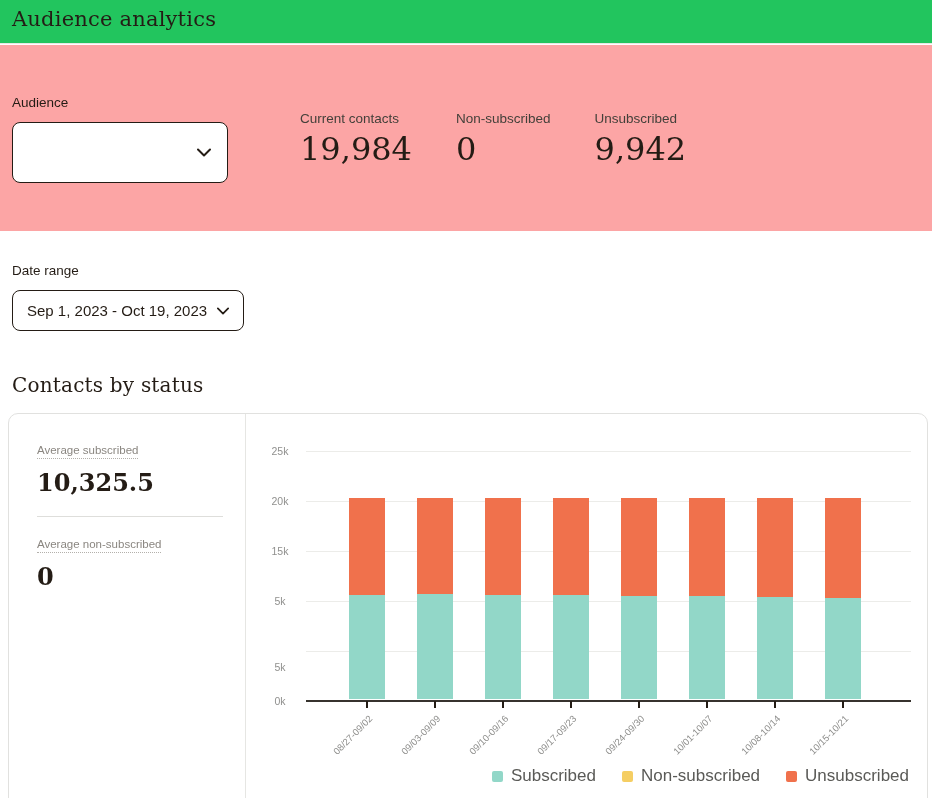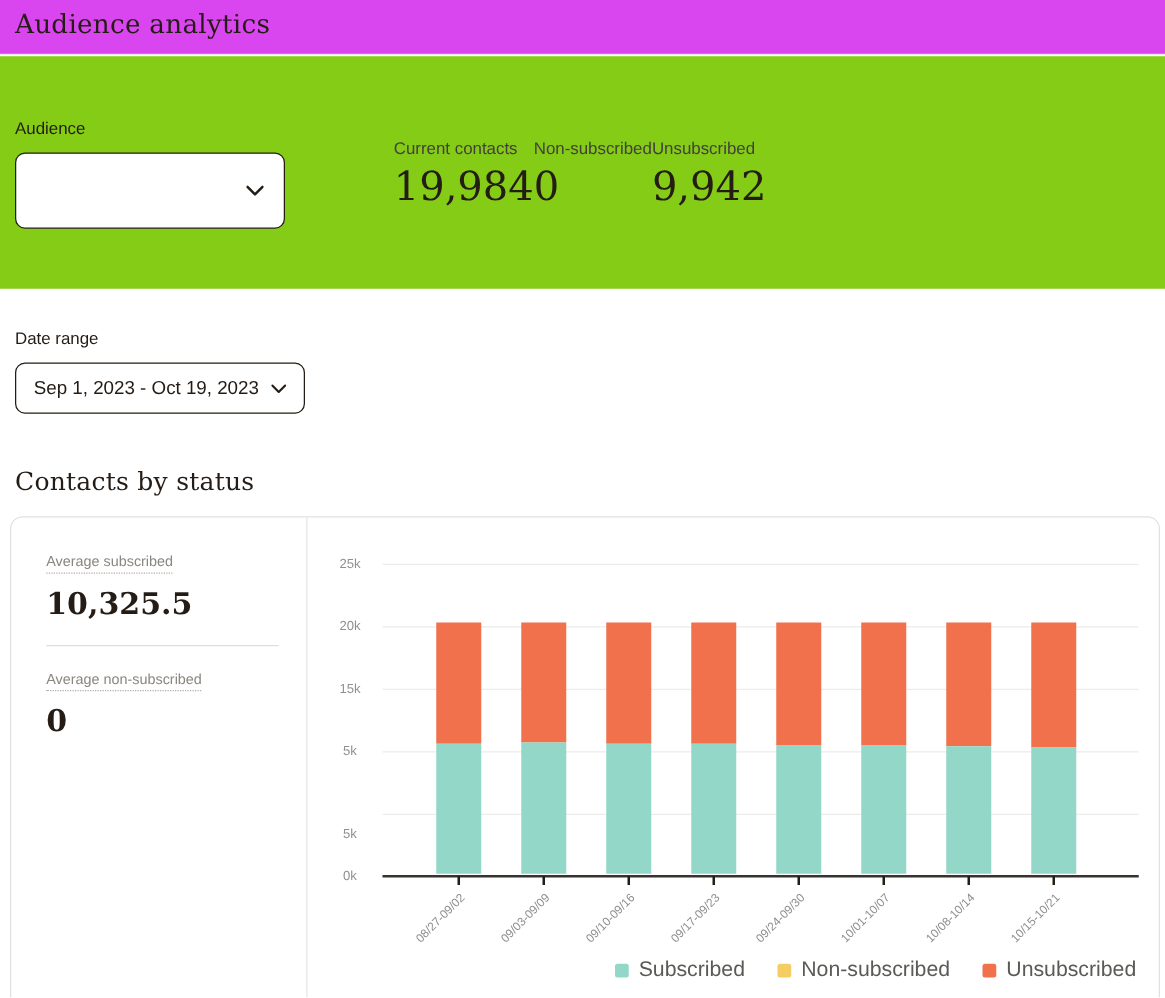--- a/index.html
+++ b/index.html
@@ -1,33 +1,33 @@
 <!DOCTYPE html>
 <html><head>
 <meta charset="utf-8">
 <style>
   * { margin:0; padding:0; box-sizing:border-box; }
   html,body { background:#fff; }
   body { font-family:"Liberation Sans", sans-serif; color:#241C15; }
   .page { position:relative; width:932px; height:798px; overflow:hidden; background:#fff; }
 
   
-  .hdr { position:absolute; left:0; top:0; width:932px; height:44px; border-bottom:1px solid #E7E7E4; background:#d946ef; }
+  .hdr { position:absolute; left:0; top:0; width:932px; height:44px; border-bottom:1px solid #E7E7E4; background:#22c55e; }
   .hdr h1 { position:absolute; left:12px; top:7px; font-family:"DejaVu Serif", serif; font-weight:500; font-size:21px; letter-spacing:.2px; color:#241C15; }
 
   
-  .aud-panel { position:absolute; left:0; top:45px; width:932px; height:186px; background:#84cc16; }
+  .aud-panel { position:absolute; left:0; top:45px; width:932px; height:186px; background:#fca5a5; }
   .field-label { font-size:13.5px; font-weight:500; color:#241C15; }
   .aud-label { position:absolute; left:12px; top:50px; }
   .select-box { position:absolute; left:12px; top:77px; width:216px; height:61px; background:#fff;
                 border:1.5px solid #241C15; border-radius:8px; cursor:pointer;
                 display:flex; align-items:center; justify-content:flex-end; padding-right:16px; }
   .chev { width:14px; height:9px; flex:0 0 auto; }
 
-  .stats-row { position:absolute; left:315px; top:66px; display:flex; }
+  .stats-row { position:absolute; left:300px; top:66px; display:flex; gap:44px; }
   .stat-block { display:flex; flex-direction:column; }
   .stat-label { font-size:13.5px; color:#44403A; margin-bottom:6px; white-space:nowrap; }
   .stat-value { font-family:"DejaVu Serif", serif; font-size:32px; font-weight:500; color:#241C15; line-height:1.1; }
 
   
   .dr-label { position:absolute; left:12px; top:263px; }
   .dr-btn { position:absolute; left:12px; top:290px; height:41px; background:#fff;
             border:1.5px solid #241C15; border-radius:8px; cursor:pointer;
             display:flex; align-items:center; gap:10px; padding:0 14px; font-size:15px; color:#241C15;
             font-family:"Liberation Sans", sans-serif; }

